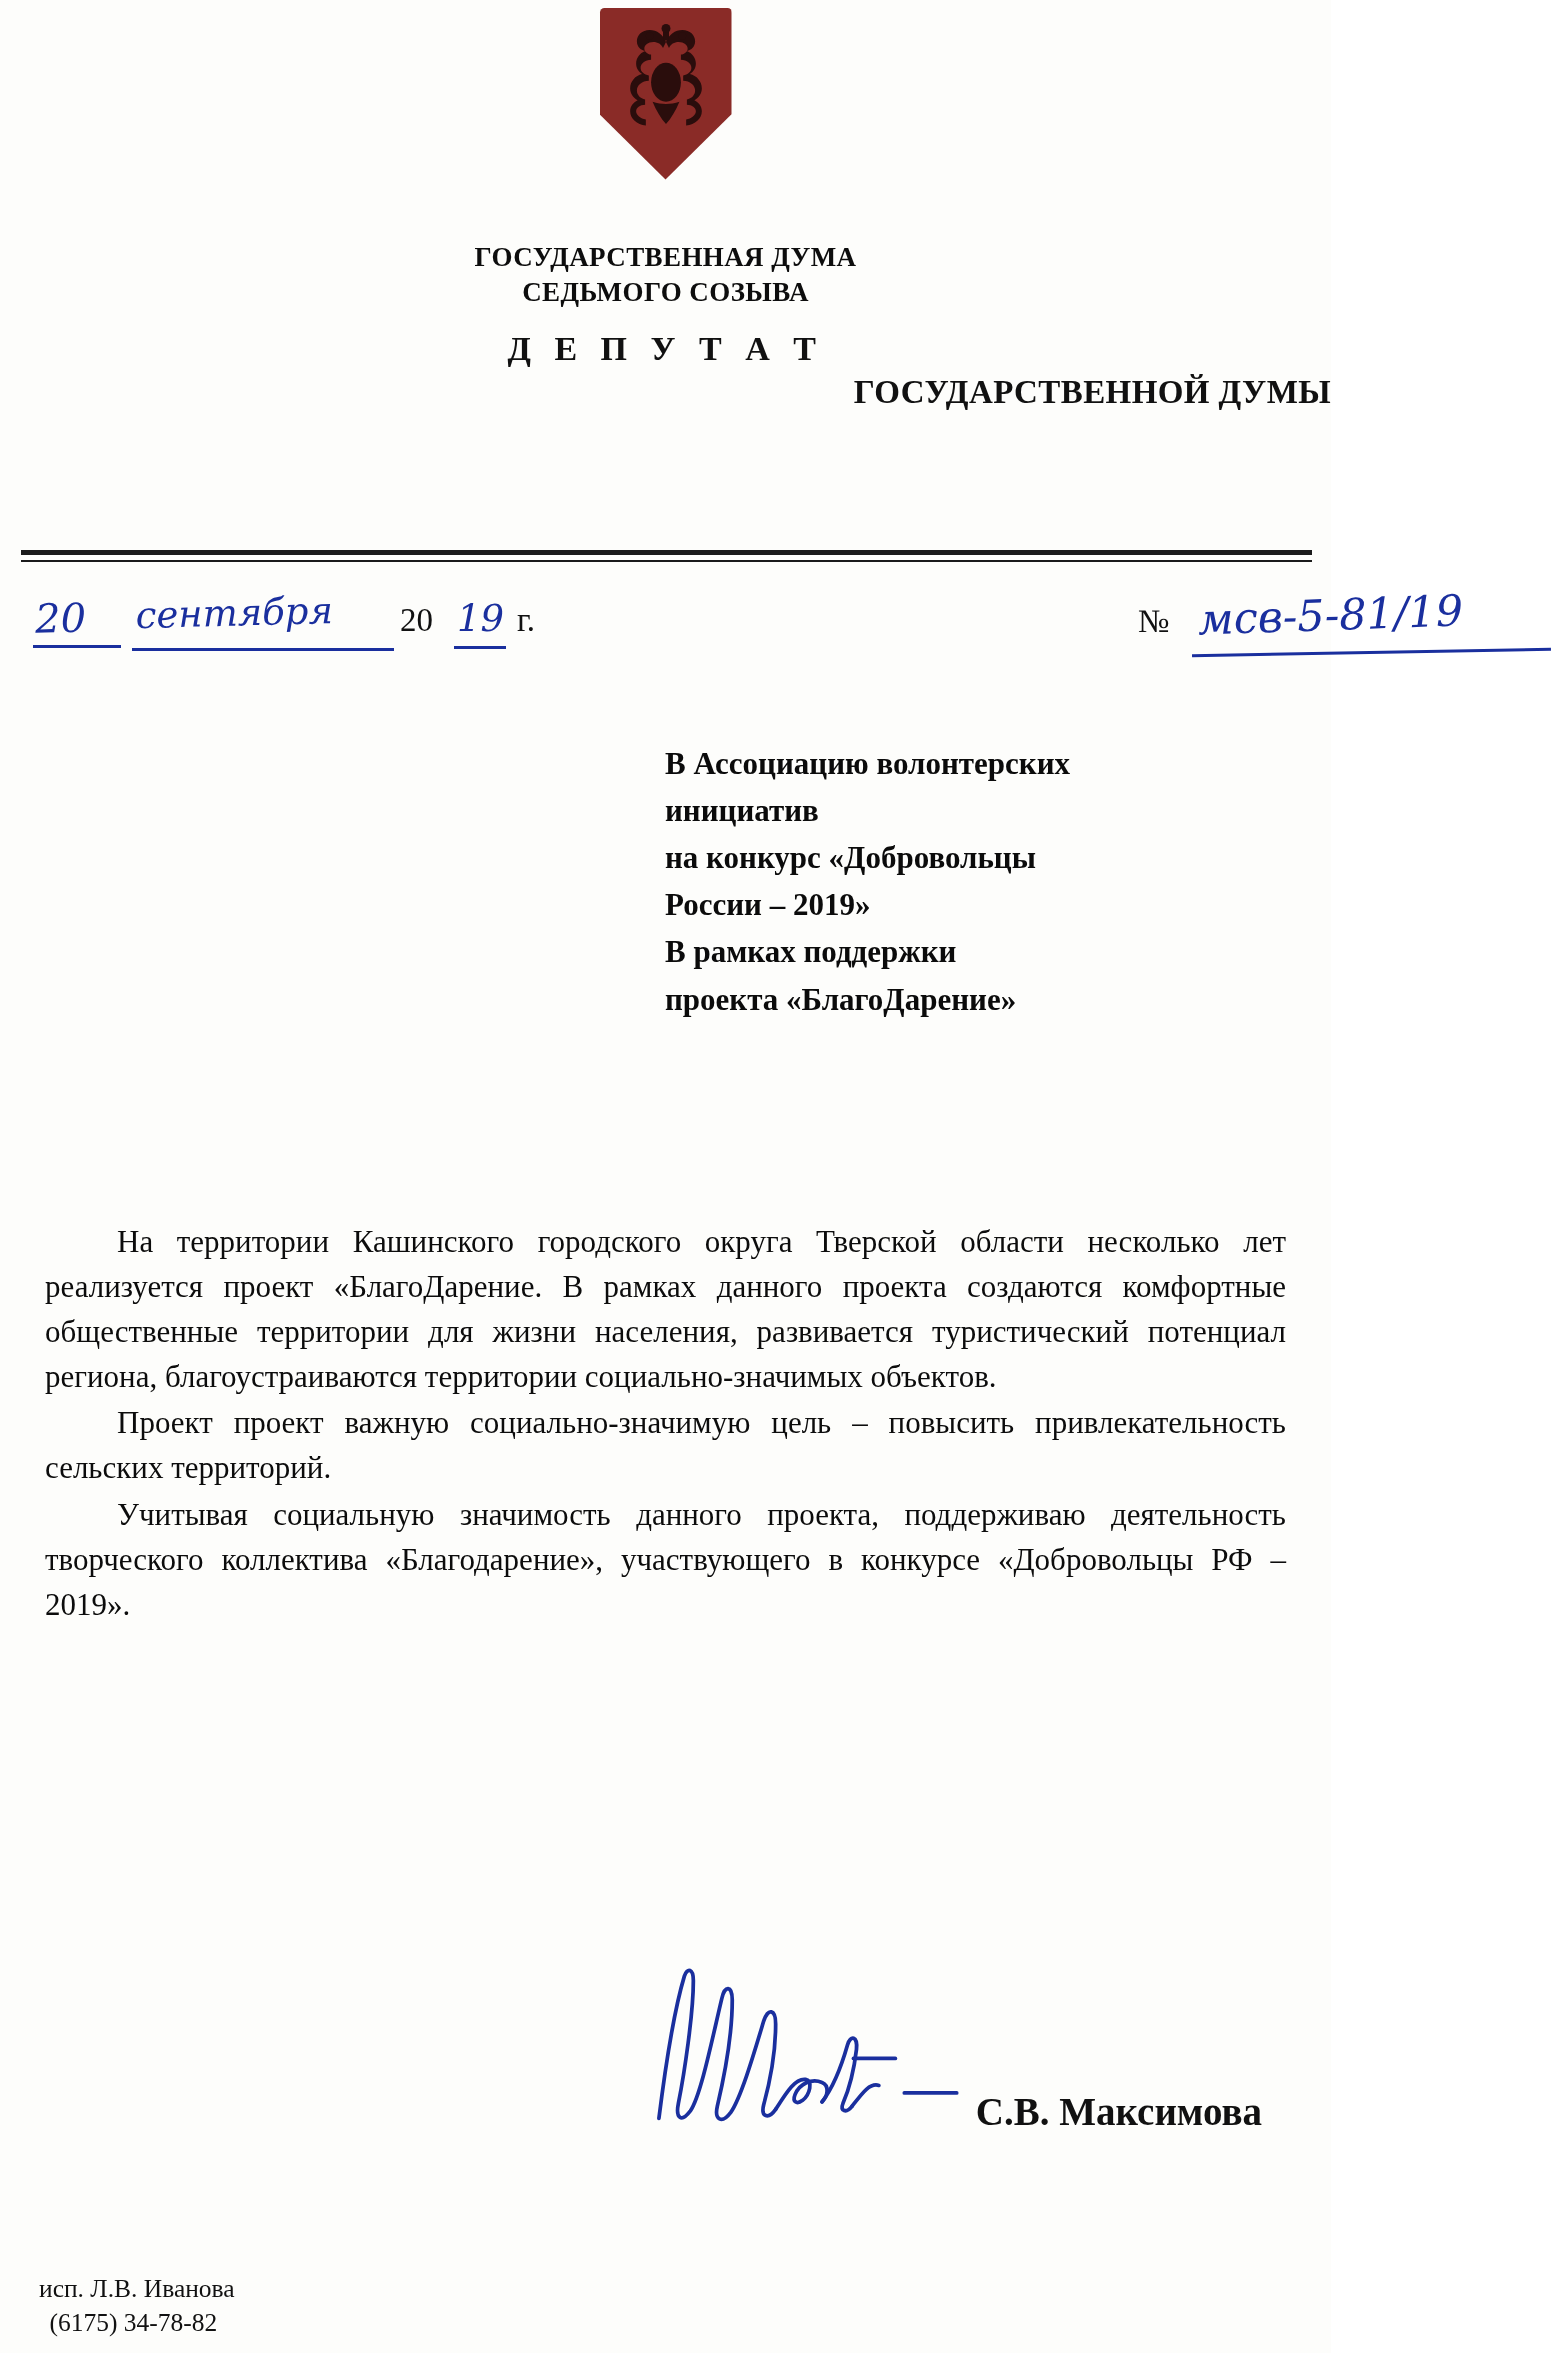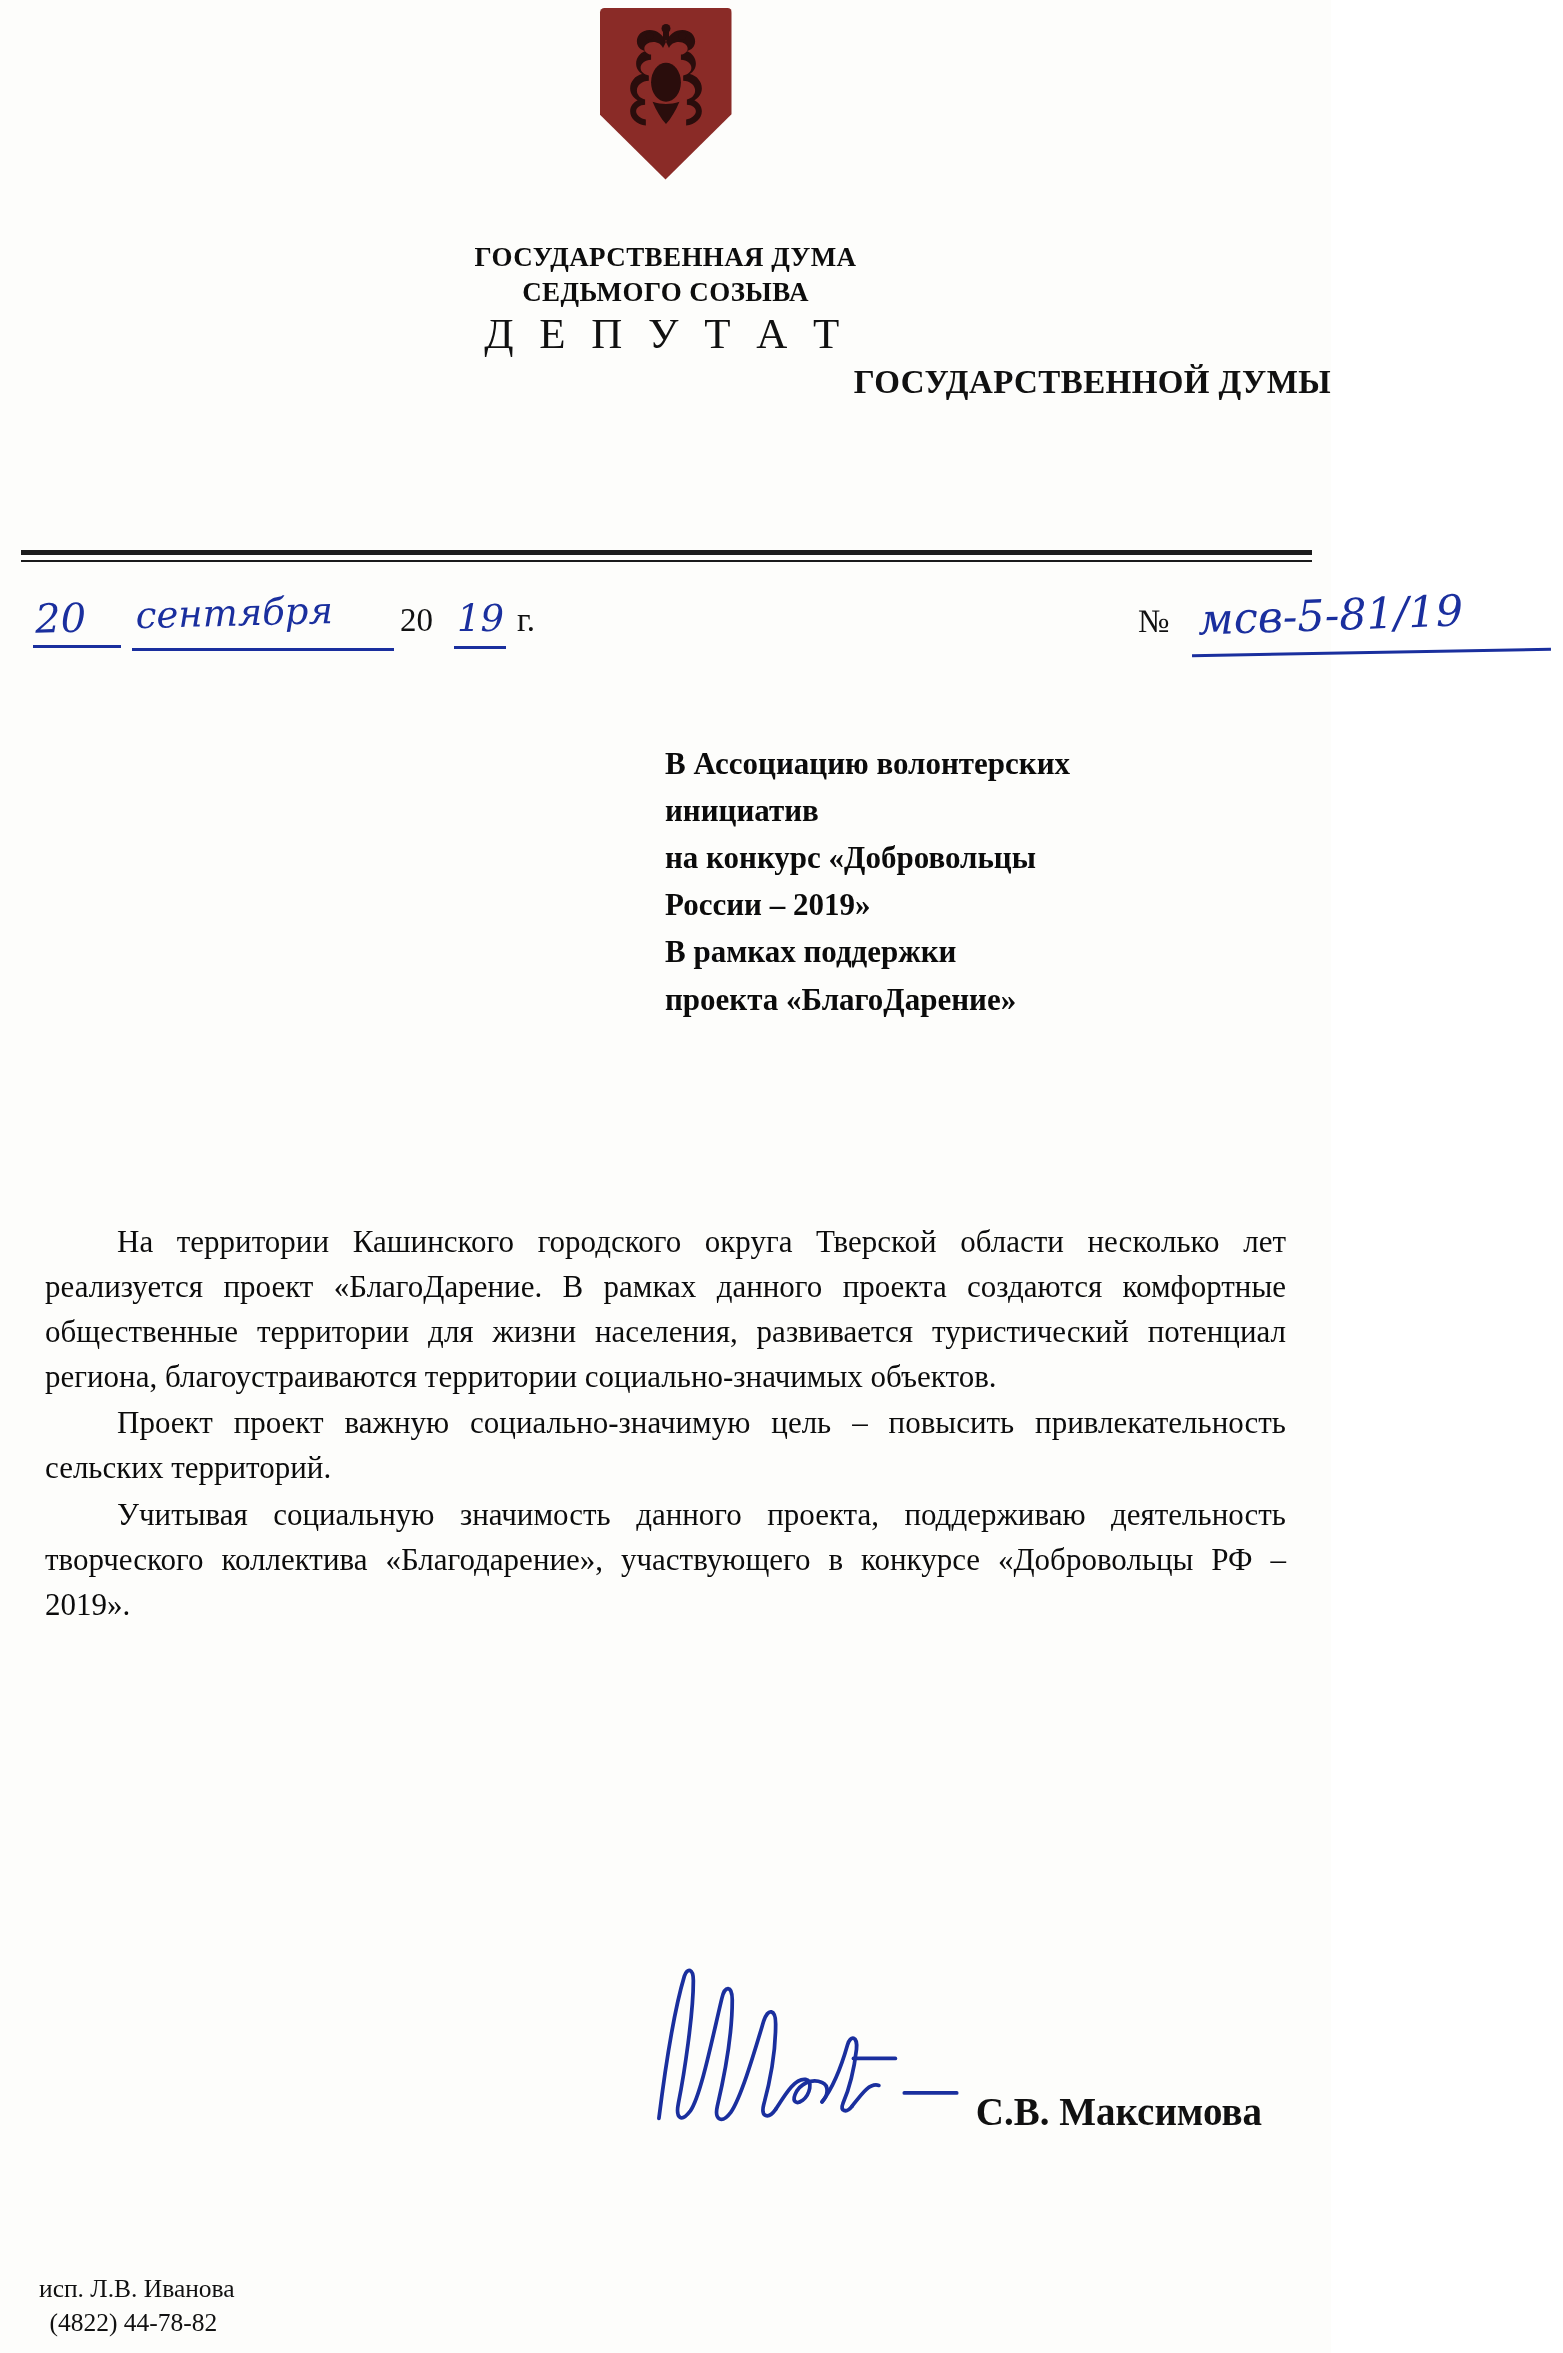--- a/index.html
+++ b/index.html
@@ -65,22 +65,23 @@
   }
   .header .l1,
   .header .l2,
   .header .l3 {
     font-size: 27px;
     font-weight: 700;
     line-height: 1.28;
     color: #0d0d0d;
   }
   .header .dep {
-    font-size: 43px;
-    font-weight: 400;
+    margin-top: 21px;
+    font-size: 34px;
+    font-weight: 700;
     letter-spacing: 7.5px;
   }
   .header .dep2 {
     margin-top: 6px;
     font-size: 33px;
     font-weight: 700;
     text-align: right;
   }
 
   
@@ -321,17 +322,17 @@
         <path d="M298 214 C312 196 322 182 334 186"></path>
         <path d="M300 150 C320 150 340 150 356 150"></path>
         <path d="M368 196 L438 196"></path>
       </g>
     </svg>
   </div>
   <div class="sig-name">С.В. Максимова</div>
 
   <div class="footer">
     <div class="ln1">исп. Л.В. Иванова</div>
-    <div class="ln2">(4822) 44-78-82</div>
+    <div class="ln2">(6175) 34-78-82</div>
   </div>
 
 </div>
 
 
 </body></html>

